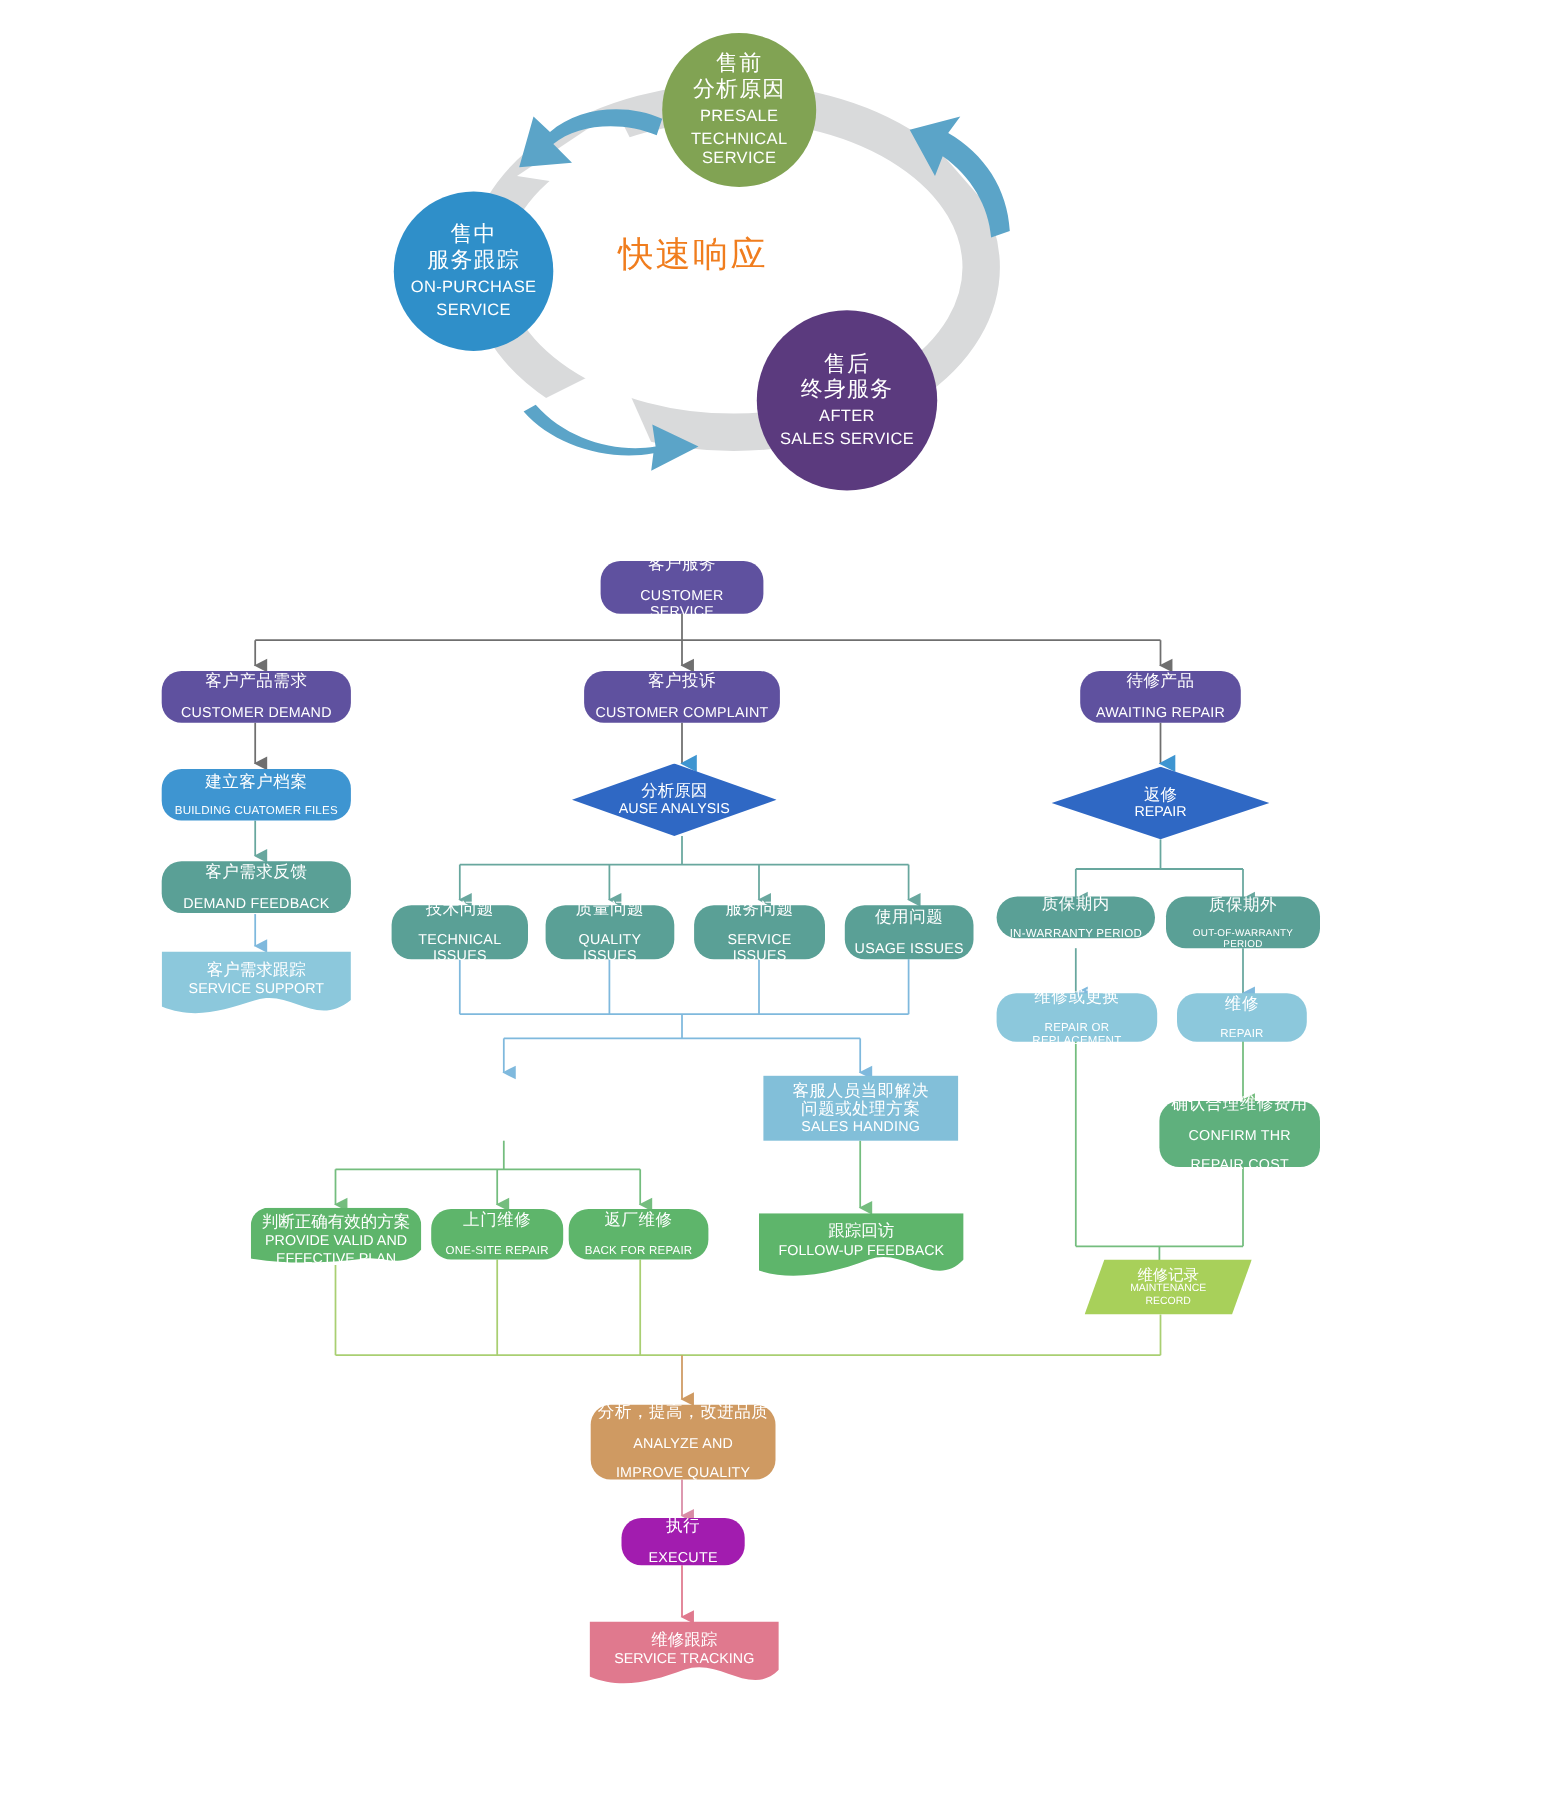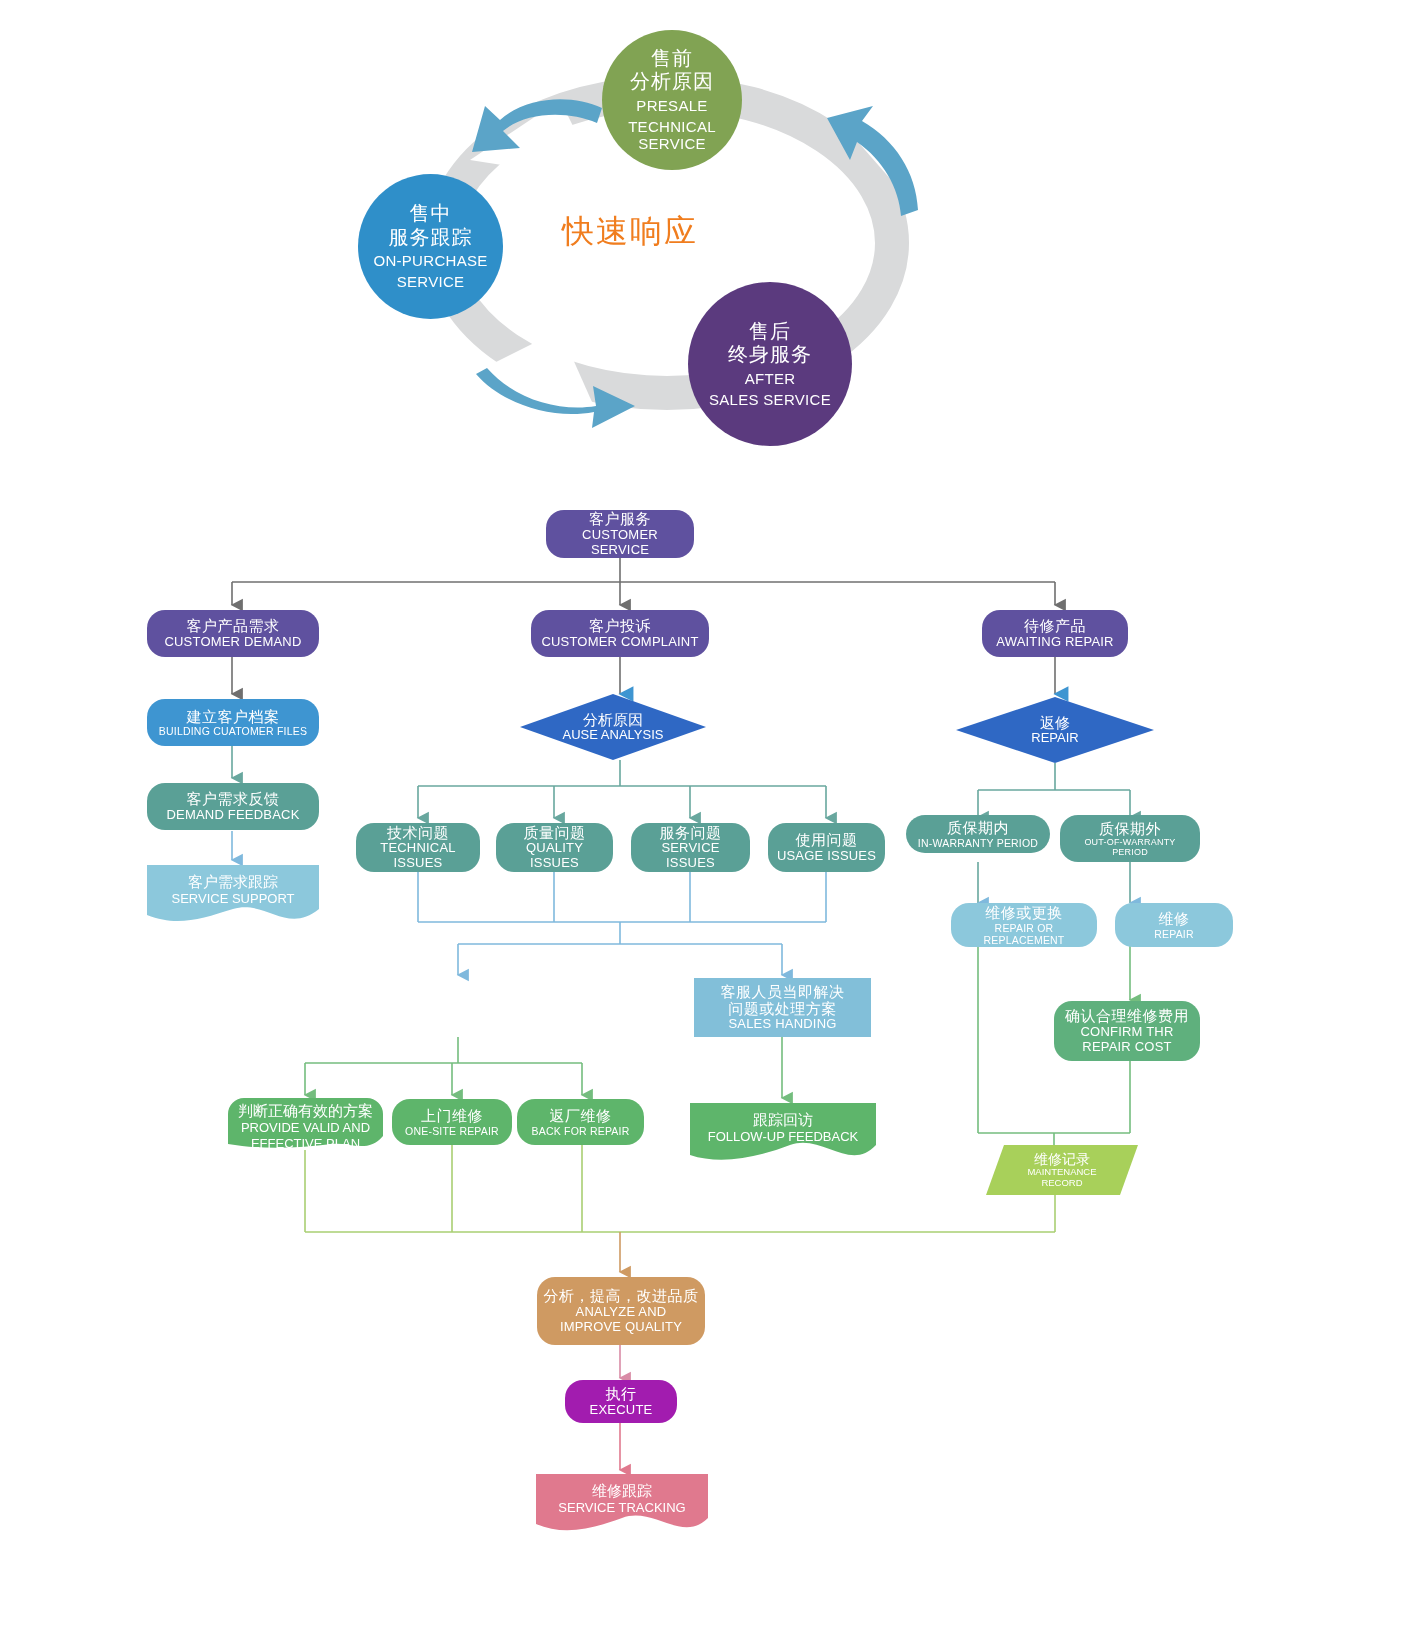--- a/index.html
+++ b/index.html
@@ -43,27 +43,27 @@
     display: flex; flex-direction: column;
     align-items: center; justify-content: center;
     text-align: center; color: #ffffff; line-height: 1.15;
     padding: 2px 6px;
   }
   .node .cn { font-size: 15px; letter-spacing: .5px; white-space: nowrap; }
   .node .en { font-size: 13px; letter-spacing: .2px; }
   .node .en.sm { font-size: 10.5px; }
   .node .en.xs { font-size: 9px; }
 
-  .pill { border-radius: 18px; }
+  .pill { border-radius: 18px; gap: 12px; }
   .rect { border-radius: 0; }
 
   .purple { background: #5f519f; }
   .blue   { background: #3e95d1; }
   .teal   { background: #5aa096; }
-  .lightblue { background: #8cc8dc; margin-left: 45px; }
+  .lightblue { background: #8cc8dc; }
   .skyblue { background: #82bfd9; }
   .green  { background: #5eb56b; }
   .seagreen { background: #5fb07d; }
   .tan    { background: #cf9a62; }
   .pinklight { background: #a21caf; }
 
   
   .diamond-wrap { position: absolute; }
   .diamond-wrap .dlabel {
     position: absolute; inset: 0;

